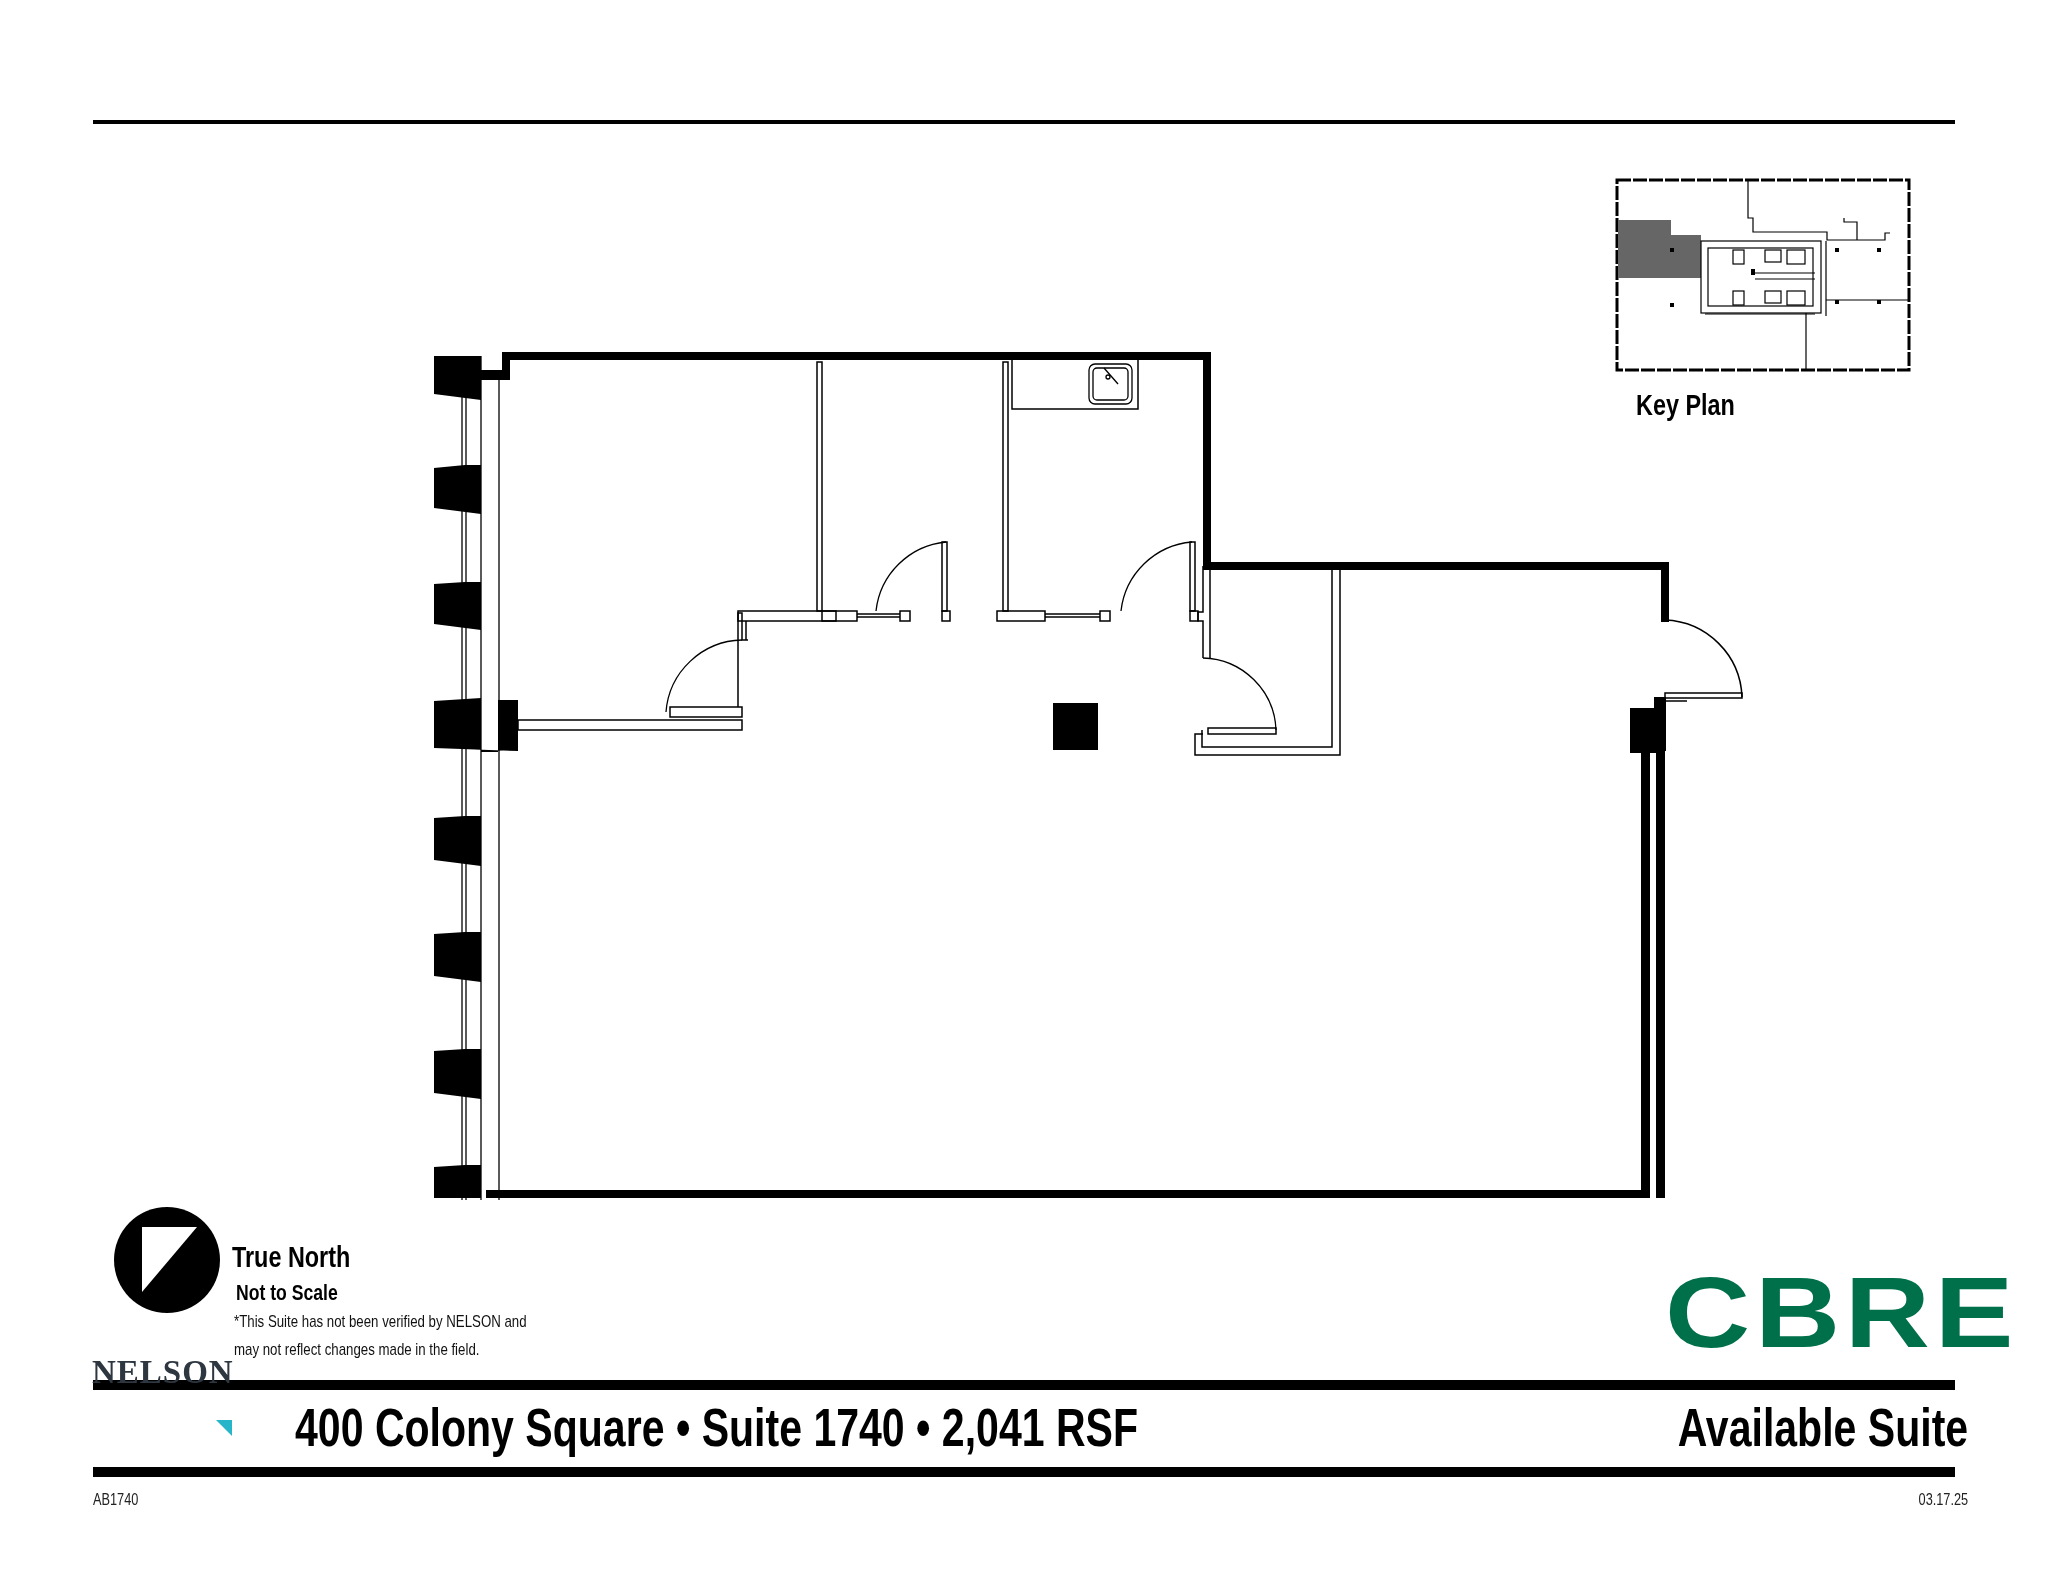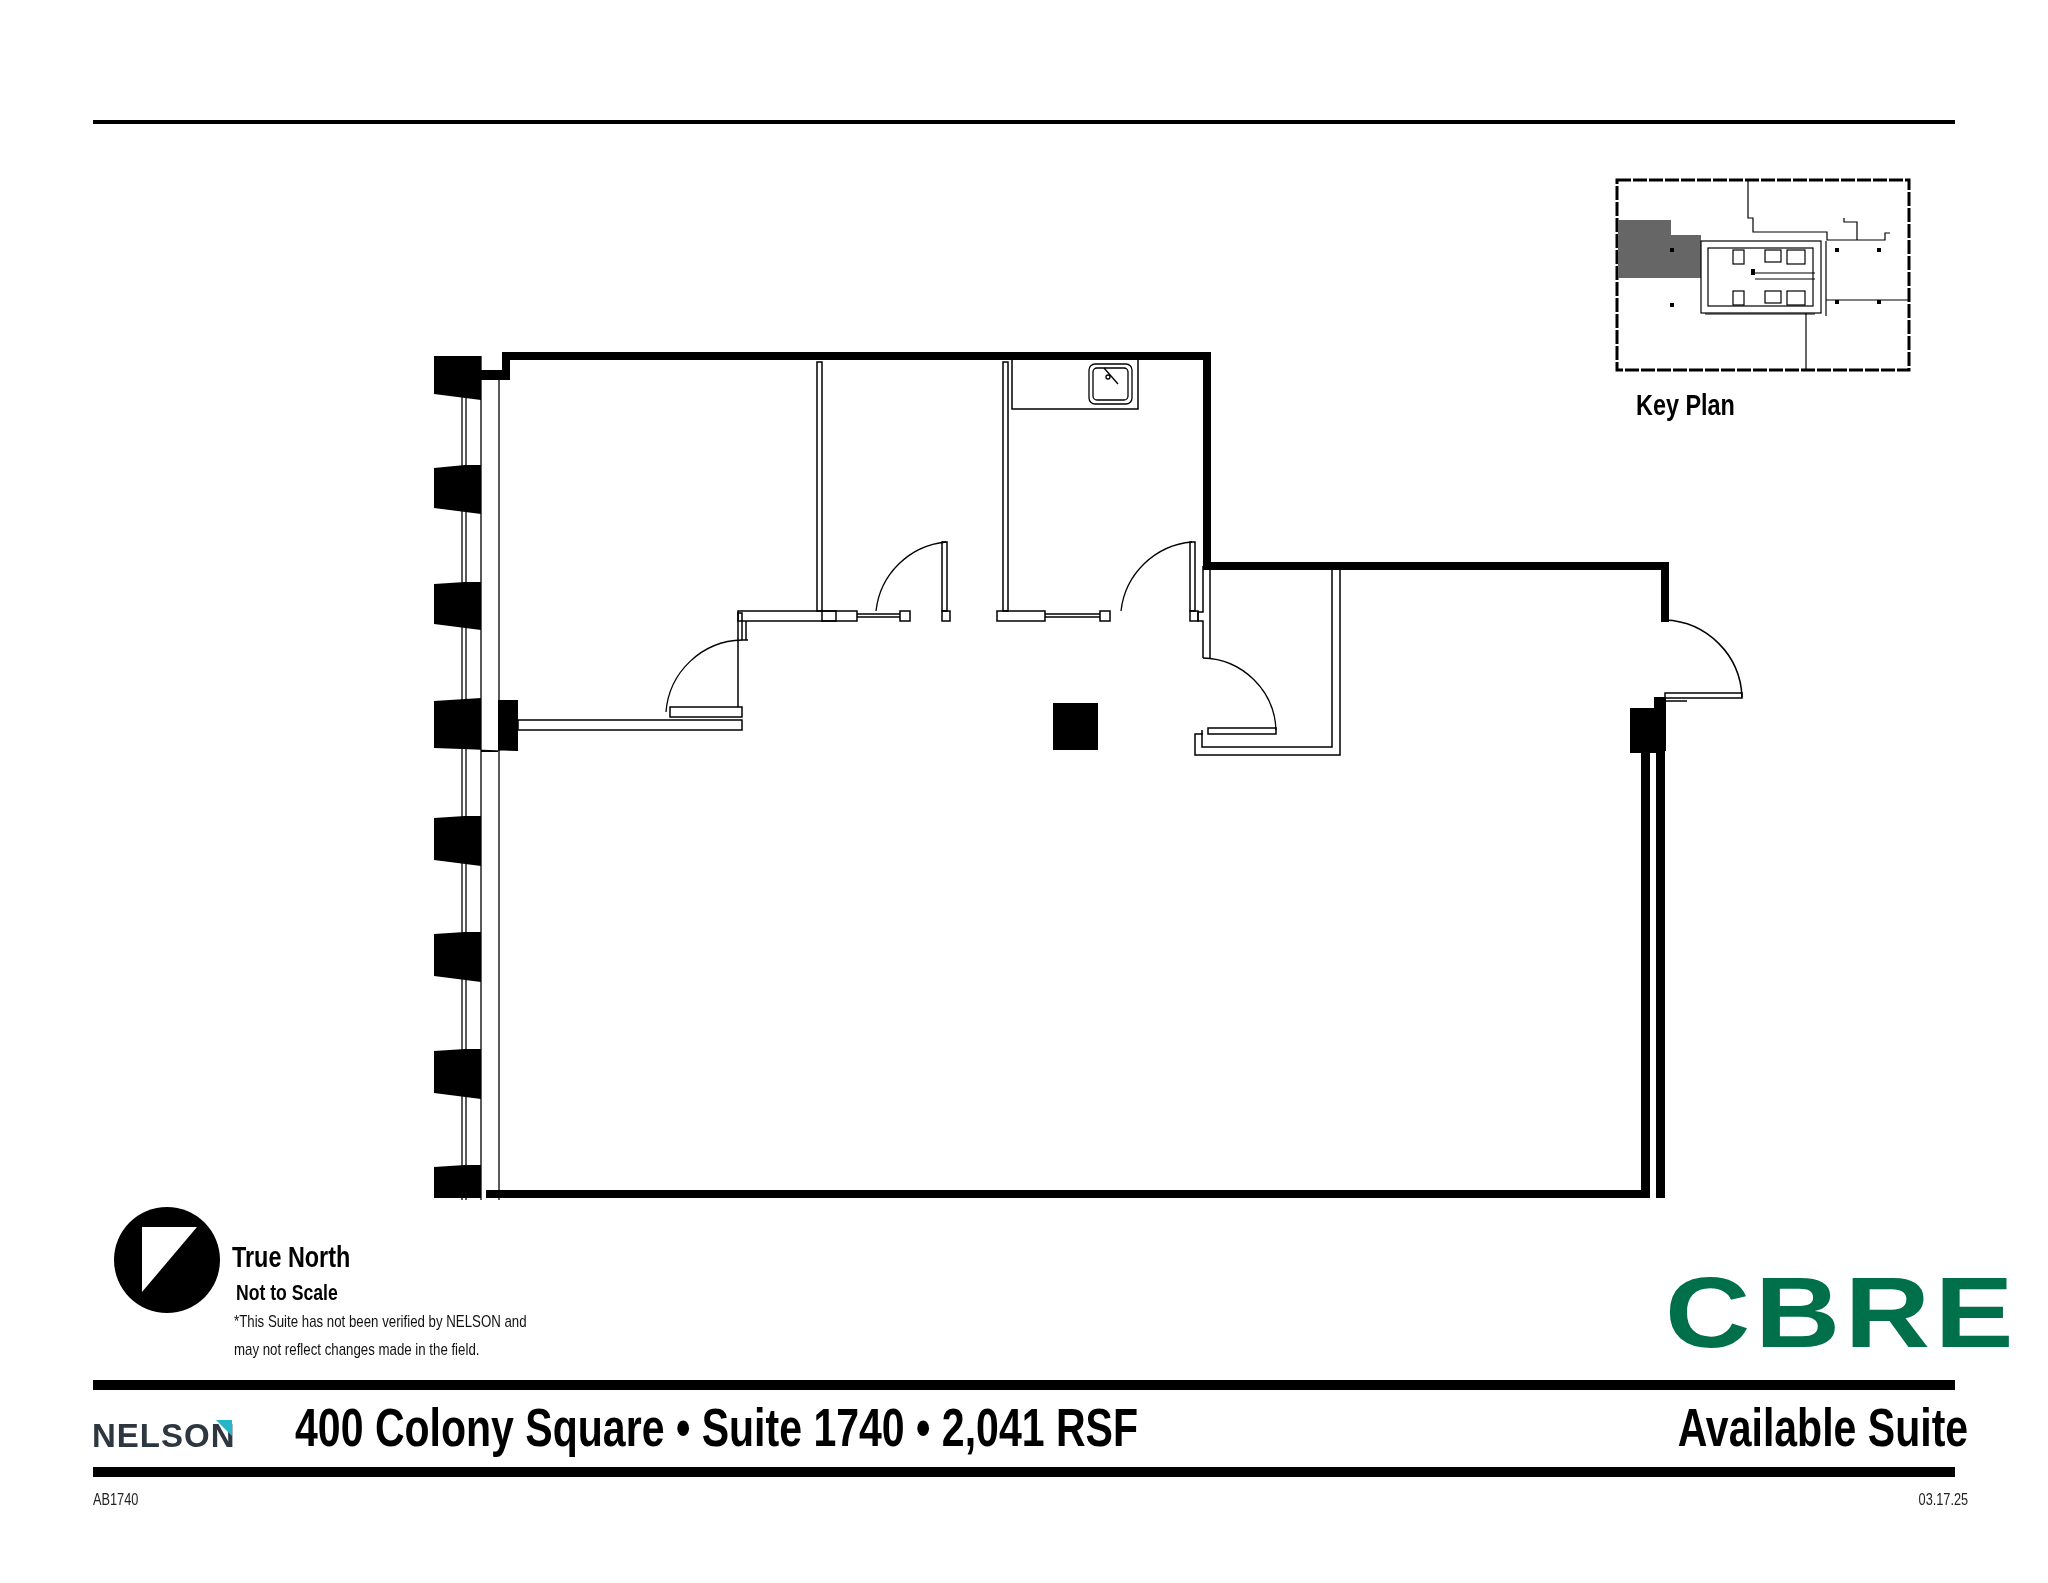--- a/index.html
+++ b/index.html
@@ -6,21 +6,21 @@
   body { width:2048px; height:1583px; position:relative; overflow:hidden; font-family:"Liberation Sans", sans-serif; color:#000; }
   .abs { position:absolute; }
   .rule { position:absolute; background:#000; }
   .cond { font-family:"Liberation Sans", sans-serif; font-weight:700; transform-origin:left top; white-space:nowrap; }
   #plan-svg, #keyplan-svg, #north-svg { position:absolute; }
   .keyplan-label { left:1636px; top:388px; font-size:30px; transform:scaleX(0.78); }
   .north-title { left:232px; top:1240px; font-size:30px; transform:scaleX(0.78); }
   .north-sub { left:236px; top:1280px; font-size:22px; transform:scaleX(0.8); }
   .disclaimer { left:234px; top:1308px; font-size:17px; font-weight:400; line-height:28px; transform:scaleX(0.78); color:#111; }
   .cbre { left:1665px; top:1262px; font-size:100px; font-weight:900; color:#00704a; letter-spacing:4px; transform:scaleX(1.18); transform-origin:left top; font-family:"Liberation Sans", sans-serif; line-height:1; }
-  .nelson { left:92px; top:1419px; font-size:33px; font-weight:700; color:#2e3640; letter-spacing:1px; font-family:Liberation Sans, sans-serif; line-height:1; }
+  .nelson { left:92px; top:1356px; font-size:33px; font-weight:700; color:#2e3640; letter-spacing:1px; font-family:Liberation Serif, serif; line-height:1; }
   .nelson-accent { position:absolute; left:216px; top:1420px; width:0; height:0; border-top:16px solid #27b5c9; border-left:16px solid transparent; }
   .title-line { left:295px; top:1400px; font-size:54px; transform:scaleX(0.76); line-height:1; }
   .avail { right:80px; top:1400px; font-size:54px; transform:scaleX(0.76); transform-origin:right top; line-height:1; }
   .code-left { left:93px; top:1490px; font-size:17px; font-weight:400; transform:scaleX(0.75); color:#222; }
   .code-right { right:80px; top:1490px; font-size:17px; font-weight:400; transform:scaleX(0.75); transform-origin:right top; color:#222; }
 </style>
 </head>
 <body>
 
 <div class="rule" style="left:93px; top:120px; width:1862px; height:4px;"></div>

